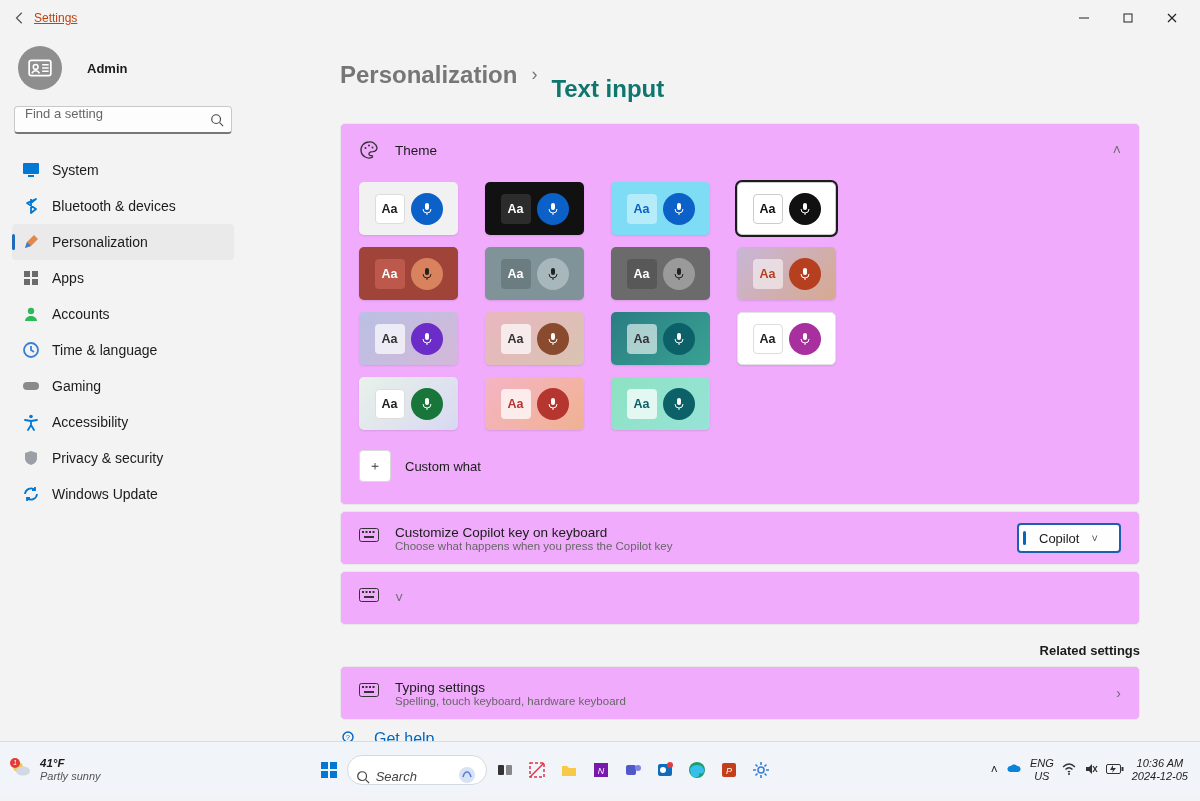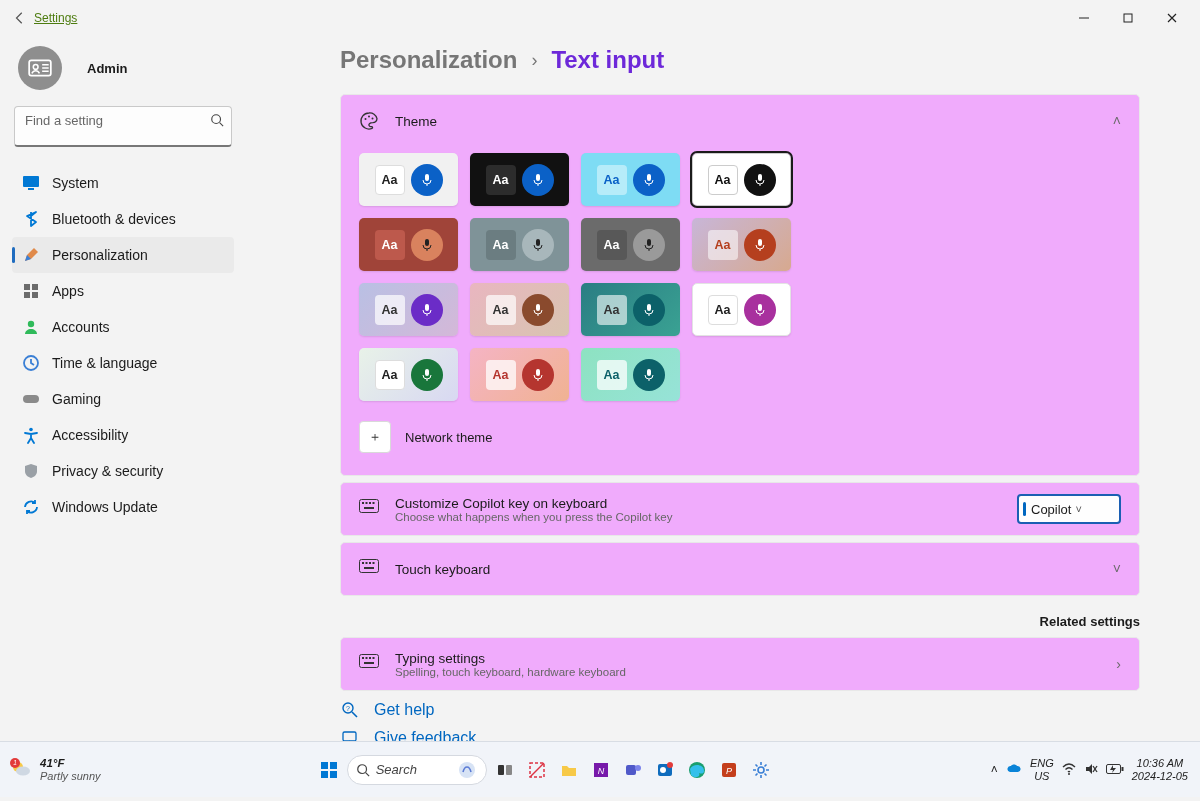--- a/index.html
+++ b/index.html
@@ -2,86 +2,86 @@
 <html><head>
 <meta charset="utf-8">
 <style>
   * { box-sizing: border-box; margin: 0; padding: 0; }
   html, body { width: 1200px; height: 801px; overflow: hidden; }
   body { font-family: "Segoe UI", Arial, sans-serif; font-size: 13px; color: #1b1b1b; background: #f3f3f3; }
 
   
   .titlebar { height: 36px; display: flex; align-items: center; padding: 0 6px; }
   .titlebar .back { width: 28px; height: 36px; display:flex; align-items:center; justify-content:center; color:#555; font-size:14px; }
-  .titlebar .title { font-size: 12px; color:#4d7c0f;text-decoration:underline; }
+  .titlebar .title { font-size: 12px; color:#c2410c;text-decoration:underline; }
   .titlebar .spacer { flex:1; }
   .win-btn { width: 44px; height:36px; display:flex; align-items:center; justify-content:center; color:#222; }
   .win-btn svg { width:10px; height:10px; }
 
   
   .sidebar { position:absolute; top:36px; left:0; width:246px; padding:4px 12px; }
   .user { display:flex; align-items:center; gap:25px; padding:6px 4px 16px 6px; }
   .avatar { width:44px; height:44px; border-radius:50%; background:#8e8e8e; display:flex; align-items:center; justify-content:center; color:#fff; }
   .avatar svg { width:26px; height:26px; }
   .user .name { font-weight:600; font-size:13px; }
 
   .search { position:relative; margin: 0 2px 18px 2px; }
-  .search input { width:100%; height:41px; border:1px solid #c9c9c9; border-bottom:2px solid #777; border-radius:4px; background:#fdfdfd; padding:0 30px 12px 10px; font-size:13px; color:#222; }
+  .search input { width:100%; height:28px; border:1px solid #c9c9c9; border-bottom:2px solid #777; border-radius:4px; background:#fdfdfd; padding:0 30px 12px 10px; font-size:13px; color:#222; }
   .search input::placeholder { color:#676767; }
   .search .icon { position:absolute; right:8px; top:7px; color:#444; }
 
   .nav { display:flex; flex-direction:column; gap:0; }
   .nav-item { display:flex; align-items:center; gap:12px; height:36px; padding:0 10px; border-radius:4px; font-size:14px; color:#1b1b1b; position:relative; }
   .nav-item.active { background:#eaeaea; }
   .nav-item.active::before { content:""; position:absolute; left:0; top:10px; bottom:10px; width:3px; background:#1f6cbf; border-radius:3px; }
   .nav-ic { width:18px; height:18px; display:flex; align-items:center; justify-content:center; }
 
   
   .main { position:absolute; left:260px; right:0; top:36px; bottom:32px; padding:10px 60px 0 80px; }
   .breadcrumb { display:flex; align-items:center; gap:14px; margin-bottom:20px; }
   .breadcrumb .parent { font-size:24px; font-weight:600; color:#767676; }
   .breadcrumb .sep { color:#767676; font-size:18px; }
-  .breadcrumb .current { font-size:24px; font-weight:600; color:#6d28d9; }
+  .breadcrumb .current { font-size:24px; font-weight:600; color:#0f766e;margin-top:29px; }
 
   .card { background:#f0abfc; border:1px solid #e8e8e8; border-radius:5px; margin-bottom:6px; }
   .card-head { height:52px; display:flex; align-items:center; padding:0 18px; gap:16px; }
   .card-head .hicon { width:20px; height:20px; color:#333; }
   .card-head .htitle { font-size:13.5px; flex:1; }
   .card-head .htitle .sub { font-size:11.5px; color:#666; display:block; }
   .chev { font-size:14px; color:#6a6a6a; }
 
   .theme-body { padding:6px 18px 22px 18px; }
-  .theme-grid { display:flex; flex-wrap:wrap; gap:12px 12px; margin-bottom:20px; max-width:480px; }
+  .theme-grid { display:flex; flex-wrap:wrap; gap:12px 27px; margin-bottom:20px; max-width:480px; }
   .swatch { width:99px; height:53px; border-radius:5px; display:flex; align-items:center; justify-content:center; gap:6px; position:relative; box-shadow:0 1px 2px rgba(0,0,0,0.1);}
   .swatch .aa { width:30px; height:30px; border-radius:4px; display:flex; align-items:center; justify-content:center; font-size:12.5px; font-weight:600; }
   .swatch .mic { width:32px; height:32px; border-radius:50%; display:flex; align-items:center; justify-content:center; }
   .swatch .mic svg { width:14px; height:14px; fill:#fff; }
   .swatch.sel { outline:2px solid #1b1b1b; outline-offset:0; border-radius:5px; }
 
   .custom-row { display:flex; align-items:center; gap:14px; }
   .plus-box { width:32px; height:32px; border:1px solid #d9d9d9; border-radius:4px; background:#fff; display:flex; align-items:center; justify-content:center; color:#333; }
 
   .copilot-dd { border:2px solid #1b5fb3; border-radius:4px; height:30px; width:104px; display:flex; align-items:center; padding:0 8px; font-size:13px; position:relative; background:#fefefe; }
   .copilot-dd::before { content:""; position:absolute; left:4px; top:6px; bottom:6px; width:3px; background:#0067c0; border-radius:3px; }
-  .copilot-dd span { margin-left:4px; flex:1; }
+  .copilot-dd span { margin-left:12px; flex:1; }
 
   .section-label { font-size:13px; font-weight:600; margin:18px 0 8px 2px;text-align:right; }
   .link { font-size:16px; color:#0067c0; }
   .link-row { display:flex; align-items:center; gap:16px; margin:10px 0 0 2px; }
   .link-row .li { width:16px; height:16px; color:#0067c0; }
 
   
   .taskbar { position:absolute; left:0; right:0; bottom:4px; height:56px; background:#f1f4f9; border-top:1px solid #d8dde4; display:flex; align-items:center;font-style:italic; }
   .tb-left { display:flex; align-items:center; gap:8px; padding:0 10px; }
   .weather { display:flex; align-items:center; gap:8px; }
   .w-ico { width:22px; height:22px; position:relative; }
   .w-temp { font-size:11.5px; font-weight:600; line-height:1.1; }
   .w-desc { font-size:11px; color:#555; line-height:1.1; }
   .tb-center { flex:1; display:flex; align-items:center; justify-content:center; gap:4px; }
-  .tb-search { display:flex; align-items:center; gap:6px; height:30px; border:1px solid #d5d9e0; border-radius:16px; background:#fff; padding:0 10px 0 8px; width:140px; }
+  .tb-search { display:flex; align-items:flex-end; gap:6px; height:30px; border:1px solid #d5d9e0; border-radius:16px; background:#fff; padding:0 10px 0 8px; width:140px; }
   .tb-app { width:28px; height:28px; display:flex; align-items:center; justify-content:center; border-radius:4px; }
   .tb-right { display:flex; align-items:center; gap:8px; padding:0 12px; font-size:11px; color:#222; }
   .tb-right .col { text-align:center; line-height:1.15; }
   .tb-ico { width:14px; height:14px; color:#333; }
 </style>
 </head>
 <body>
 
 <div class="titlebar">
   <div class="back">
@@ -383,21 +383,21 @@
           <div class="mic" style="background:#0c6169">
               <svg viewBox="0 0 14 14">
                 <rect x="5" y="1" width="4" height="7" rx="2"></rect>
                 <path d="M3 7a4 4 0 0 0 8 0M7 11v2" stroke="#fff" fill="none"></path>
               </svg>
             </div>
         </div>
       </div>
       <div class="custom-row">
         <div class="plus-box">＋</div>
-        <span>Network theme</span>
+        <span>Custom what</span>
       </div>
     </div>
   </div>
 
   <div class="card">
     <div class="card-head">
       <span class="hicon">
         <svg viewBox="0 0 20 14">
             <rect x="0.5" y="0.5" width="19" height="13" rx="2" fill="none" stroke="#333"></rect>
             <rect x="3" y="3" width="2" height="2" fill="#333"></rect>
@@ -423,21 +423,20 @@
       <span class="hicon">
         <svg viewBox="0 0 20 14">
             <rect x="0.5" y="0.5" width="19" height="13" rx="2" fill="none" stroke="#333"></rect>
             <rect x="3" y="3" width="2" height="2" fill="#333"></rect>
             <rect x="6.5" y="3" width="2" height="2" fill="#333"></rect>
             <rect x="10" y="3" width="2" height="2" fill="#333"></rect>
             <rect x="13.5" y="3" width="2" height="2" fill="#333"></rect>
             <rect x="5" y="8" width="10" height="2" fill="#333"></rect>
           </svg>
       </span>
-      <span class="htitle">Touch keyboard</span>
       <span class="chev">˅</span>
     </div>
   </div>
 
   <div class="section-label">Related settings</div>
 
   <div class="card">
     <div class="card-head">
       <span class="hicon">
         <svg viewBox="0 0 20 14">

